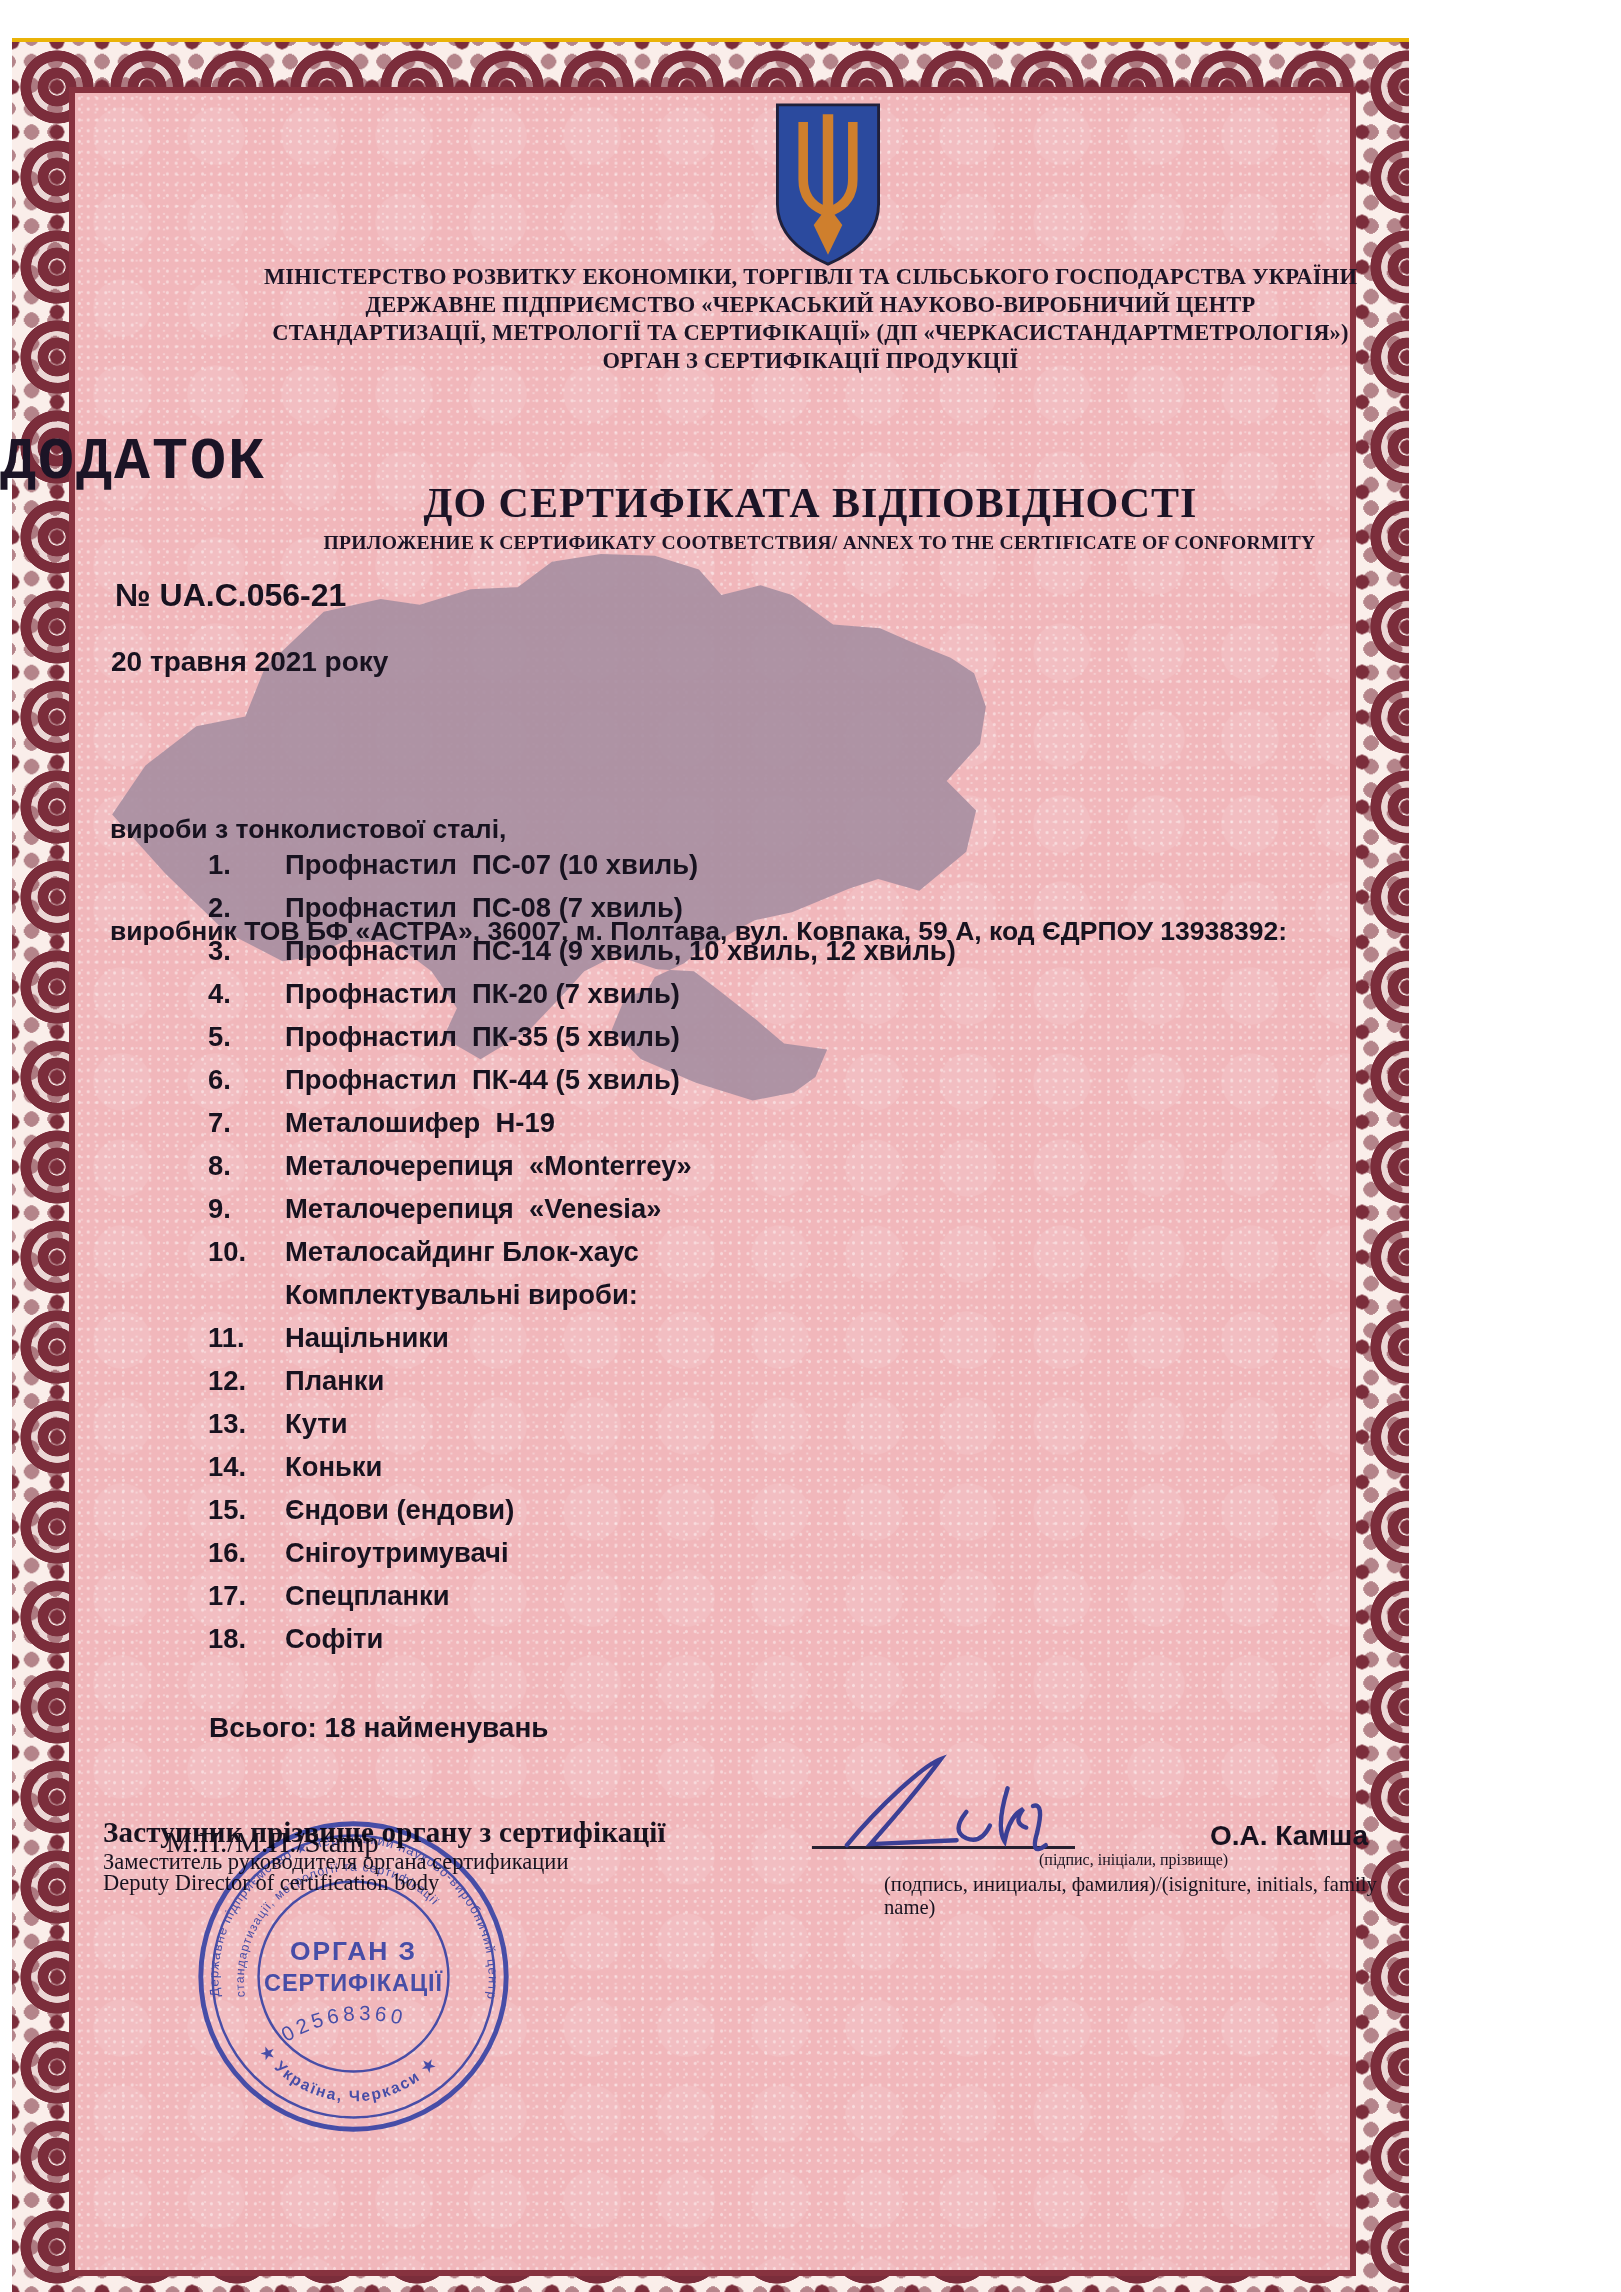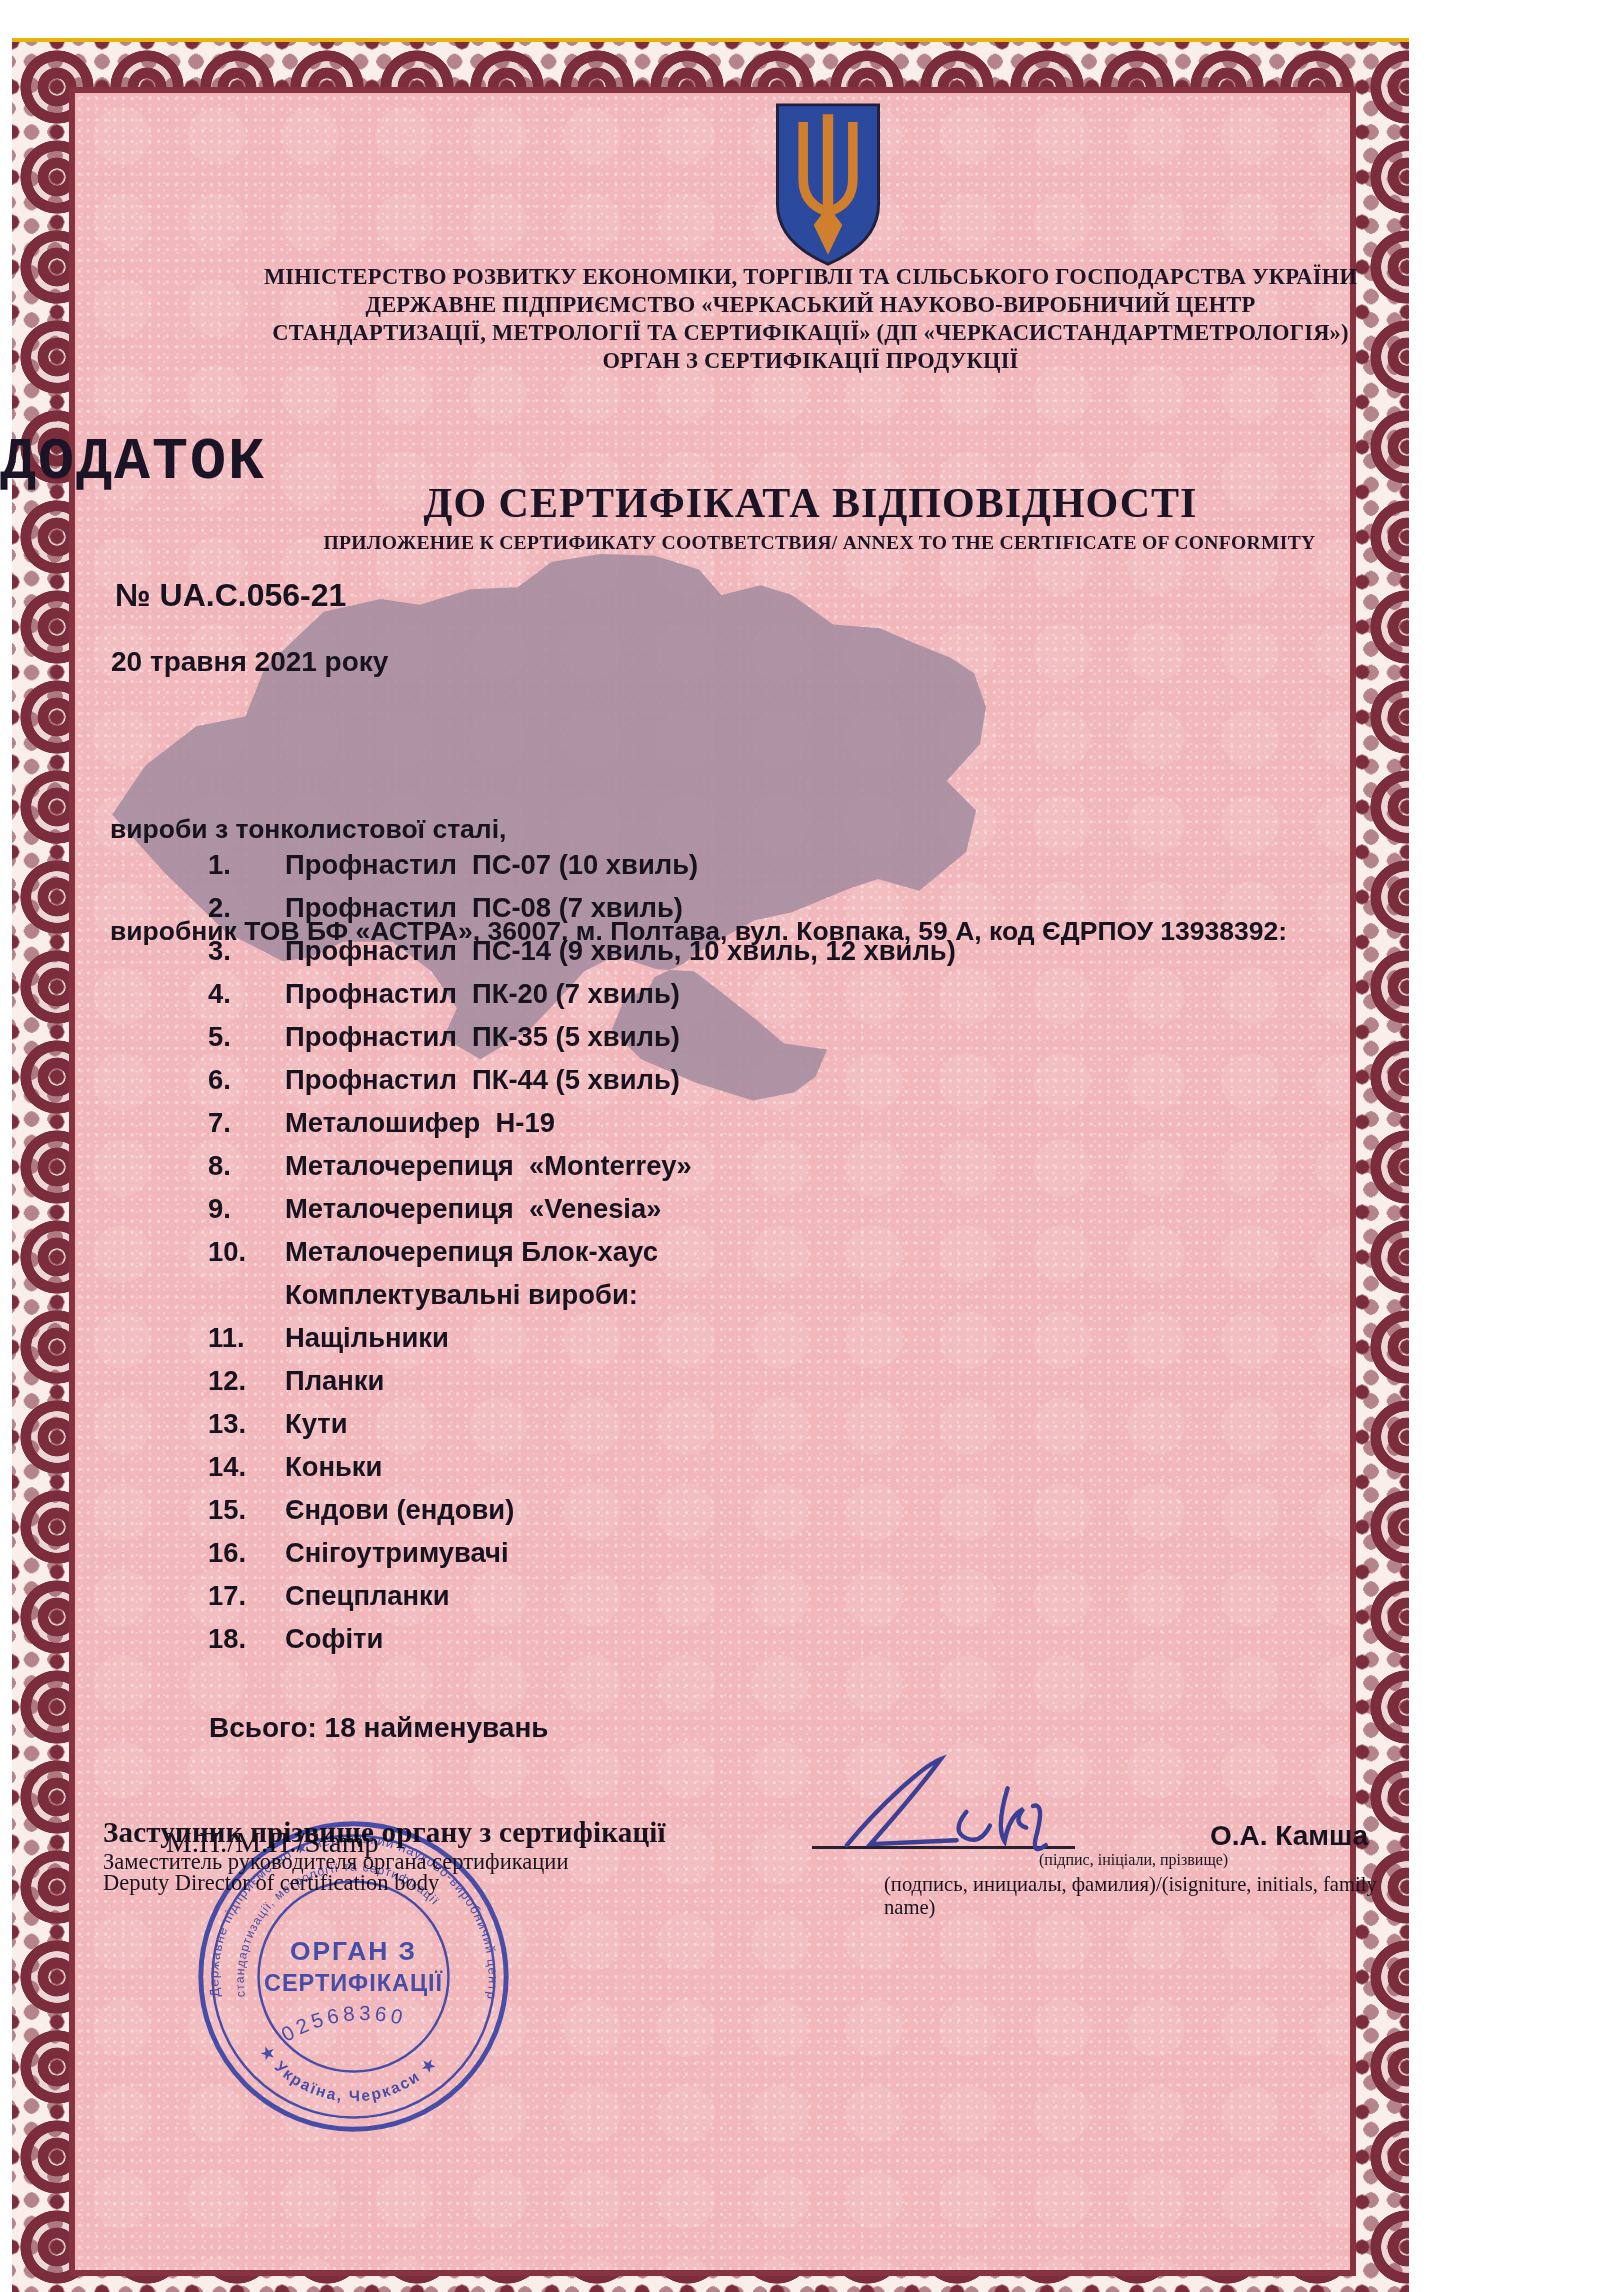--- a/index.html
+++ b/index.html
@@ -144,21 +144,21 @@
       <div class="row">
           <span class="num">8.</span>
           <span class="itxt">Металочерепиця  «Monterrey»</span>
         </div>
       <div class="row">
           <span class="num">9.</span>
           <span class="itxt">Металочерепиця  «Venesia»</span>
         </div>
       <div class="row">
           <span class="num">10.</span>
-          <span class="itxt">Металочерепиця Блок-хаус</span>
+          <span class="itxt">Металосайдинг Блок-хаус</span>
         </div>
       <div class="row">
           <span class="num"></span>
           <span class="itxt">Комплектувальні вироби:</span>
         </div>
       <div class="row">
           <span class="num">11.</span>
           <span class="itxt">Нащільники</span>
         </div>
       <div class="row">

